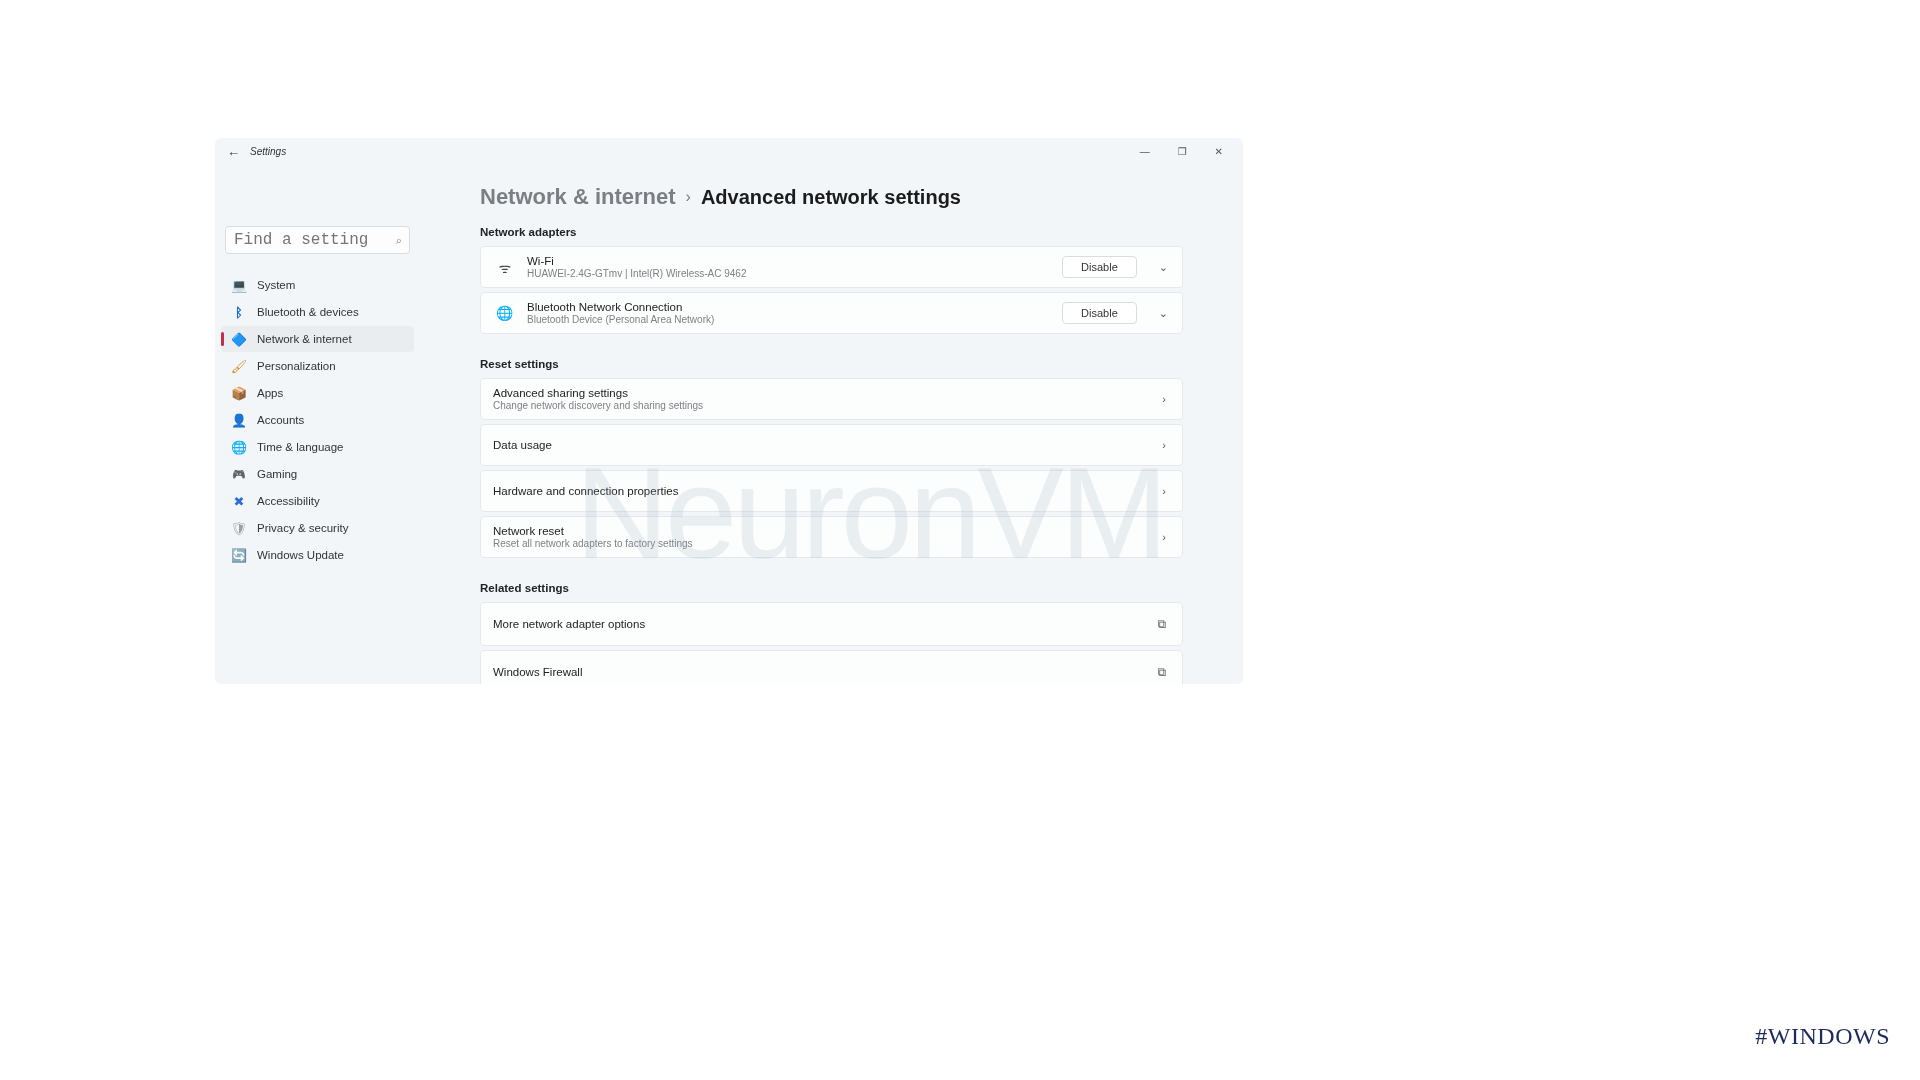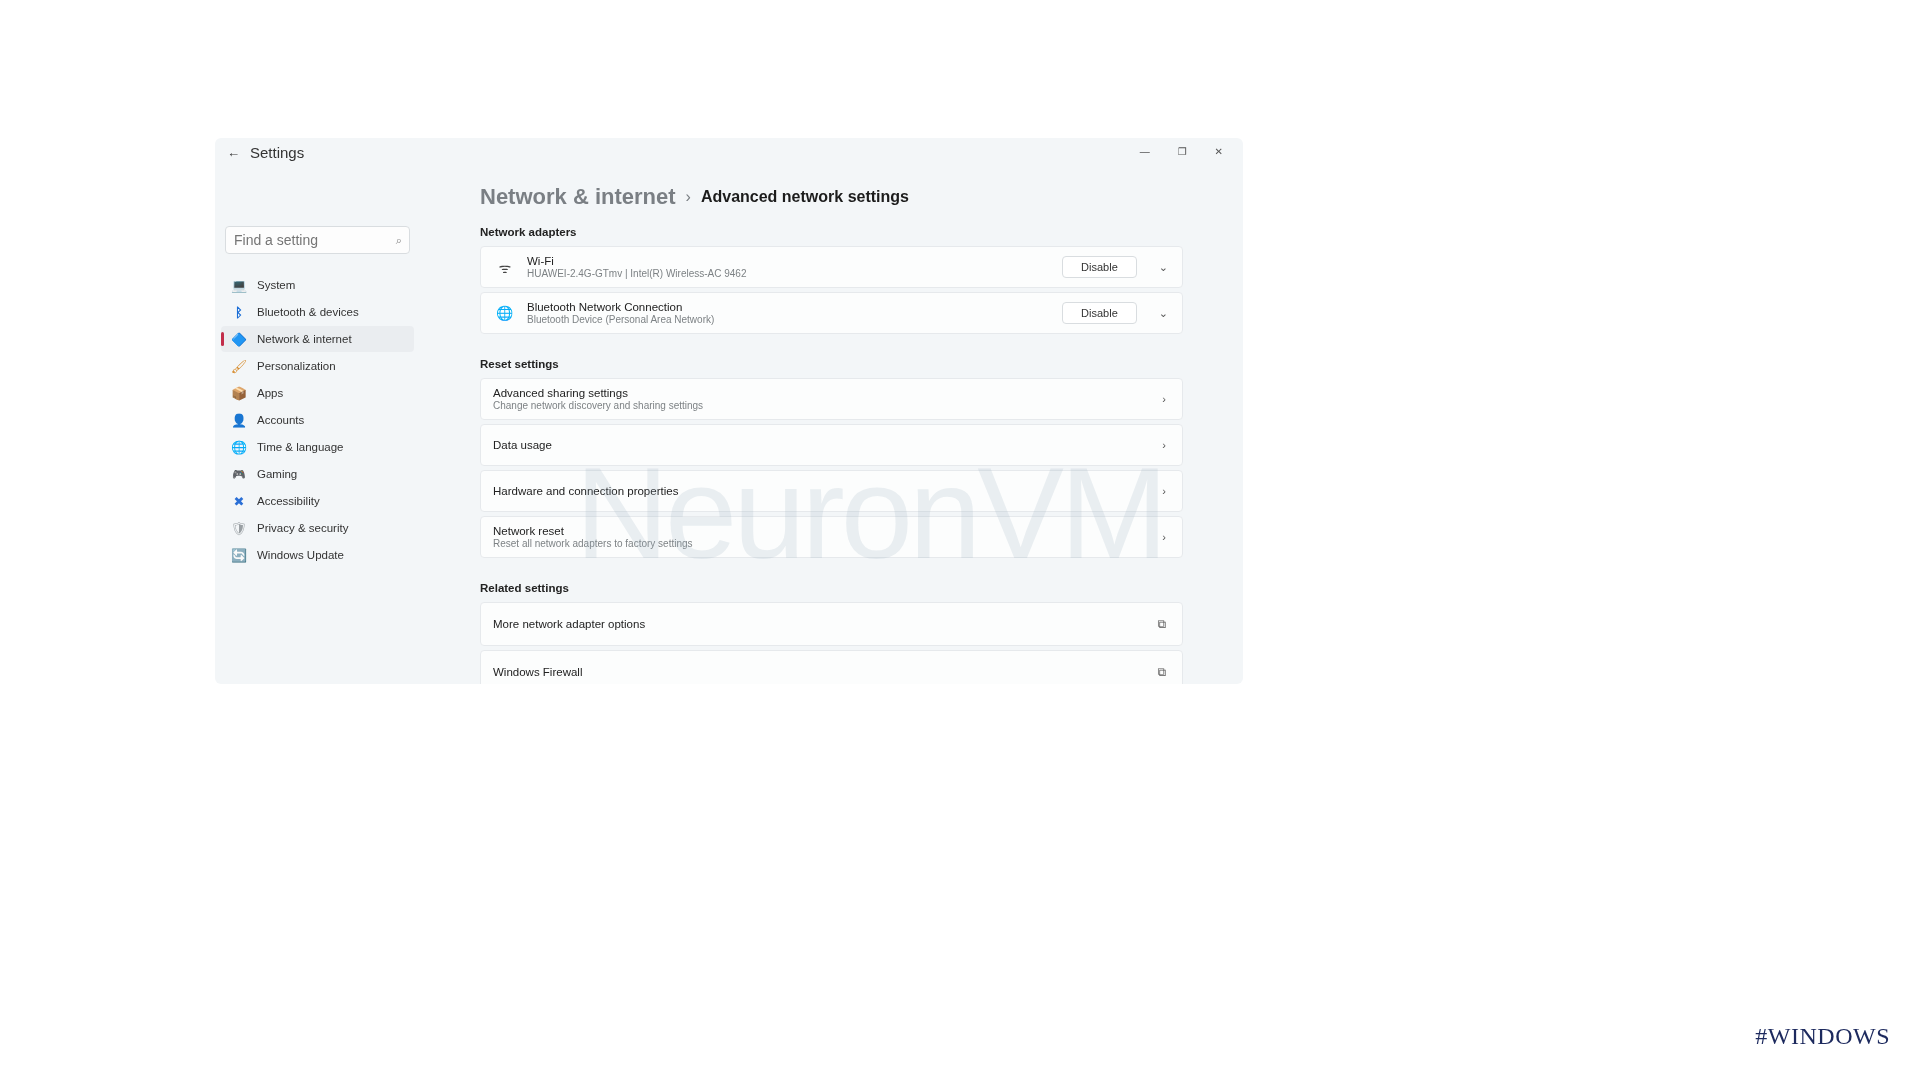--- a/index.html
+++ b/index.html
@@ -9,55 +9,56 @@
     position: absolute;
     left: 215px; top: 138px;
     width: 1028px; height: 546px;
     background: #f3f6f8;
     border-radius: 6px;
     overflow: hidden;
   }
   .titlebar { height: 28px; display: flex; justify-content: space-between; align-items: flex-start; padding: 6px 8px 0 8px; }
   .titlebar-left { display: flex; align-items: center; gap: 10px; padding-left: 4px; }
   .back-arrow { font-size: 13px; color:#333; cursor: pointer; }
-  .title-text { font-size: 15px; color:#333; }
+  .title-text { font-size: 10px; color:#333;font-style:italic; }
   .win-controls { display: flex; gap: 16px; padding-right: 6px; color:#555; font-size: 10px; }
   .win-controls span { cursor: pointer; padding: 2px 6px; }
   .main { display: flex; height: calc(100% - 28px); }
   .sidebar { width: 205px; padding: 60px 6px 0 6px; flex-shrink: 0; }
   .search-wrap {
     position: relative; margin: 0 4px 18px 4px;
   }
   .search {
     width: 100%; height: 28px;
     border: 1px solid #d9dde0; border-radius: 4px;
     background: #fdfdfd;
-    font-size: 14px; padding: 0 26px 0 8px;
+    font-size: 16px; padding: 0 26px 0 8px;
     color:#555;
+    font-family:Liberation Mono, monospace;
   }
   .search-icon { position: absolute; right: 8px; top: 50%; transform: translateY(-50%); font-size: 11px; color:#888; }
   .nav-item {
     display: flex; align-items: center; gap: 10px;
     padding: 5px 10px; border-radius: 4px; cursor: pointer;
     font-size: 11.5px; color:#333; position: relative;
     margin-bottom: 1px;
   }
   .nav-item.active { background: #eaedf0; }
   .nav-item.active::before {
     content:""; position:absolute; left:0; top:6px; bottom:6px; width:3px;
     background:#c22d4a; border-radius:2px;
   }
   .nav-icon { width: 16px; height: 16px; display:flex; align-items:center; justify-content:center; font-size:13px; }
   .content { flex: 1; padding: 10px 60px 0 60px; overflow: auto; }
   .content::-webkit-scrollbar { width:4px; }
   .content::-webkit-scrollbar-thumb { background:#b5b9bc; border-radius:2px; }
   .breadcrumb { display:flex; align-items:center; gap:10px; margin: 8px 0 16px 0; }
   .breadcrumb .bc-parent { color:#7a7f84; font-size: 22px; font-weight:600; }
   .breadcrumb .bc-sep { color:#7a7f84; font-size: 16px; }
-  .breadcrumb .bc-current { color:#1c1c1c; font-size: 16px; font-weight:600; }
+  .breadcrumb .bc-current { color:#1c1c1c; font-size: 20px; font-weight:600; }
   .section-header { font-size: 11.5px; font-weight:600; color:#222; margin: 8px 0 8px 0; }
   .card {
     background:#fcfdfd; border:1px solid #e6e9ec; border-radius:4px;
     padding: 8px 12px; margin-bottom:4px;
     display:flex; align-items:center;
   }
   .card.adapter { padding: 8px 10px 8px 12px; }
   .adapter-icon { width:24px; display:flex; align-items:center; justify-content:center; color:#444; font-size:14px; margin-right:10px; }
   .card-text { flex:1; }
   .card-title { font-size: 11.5px; color:#222; }

